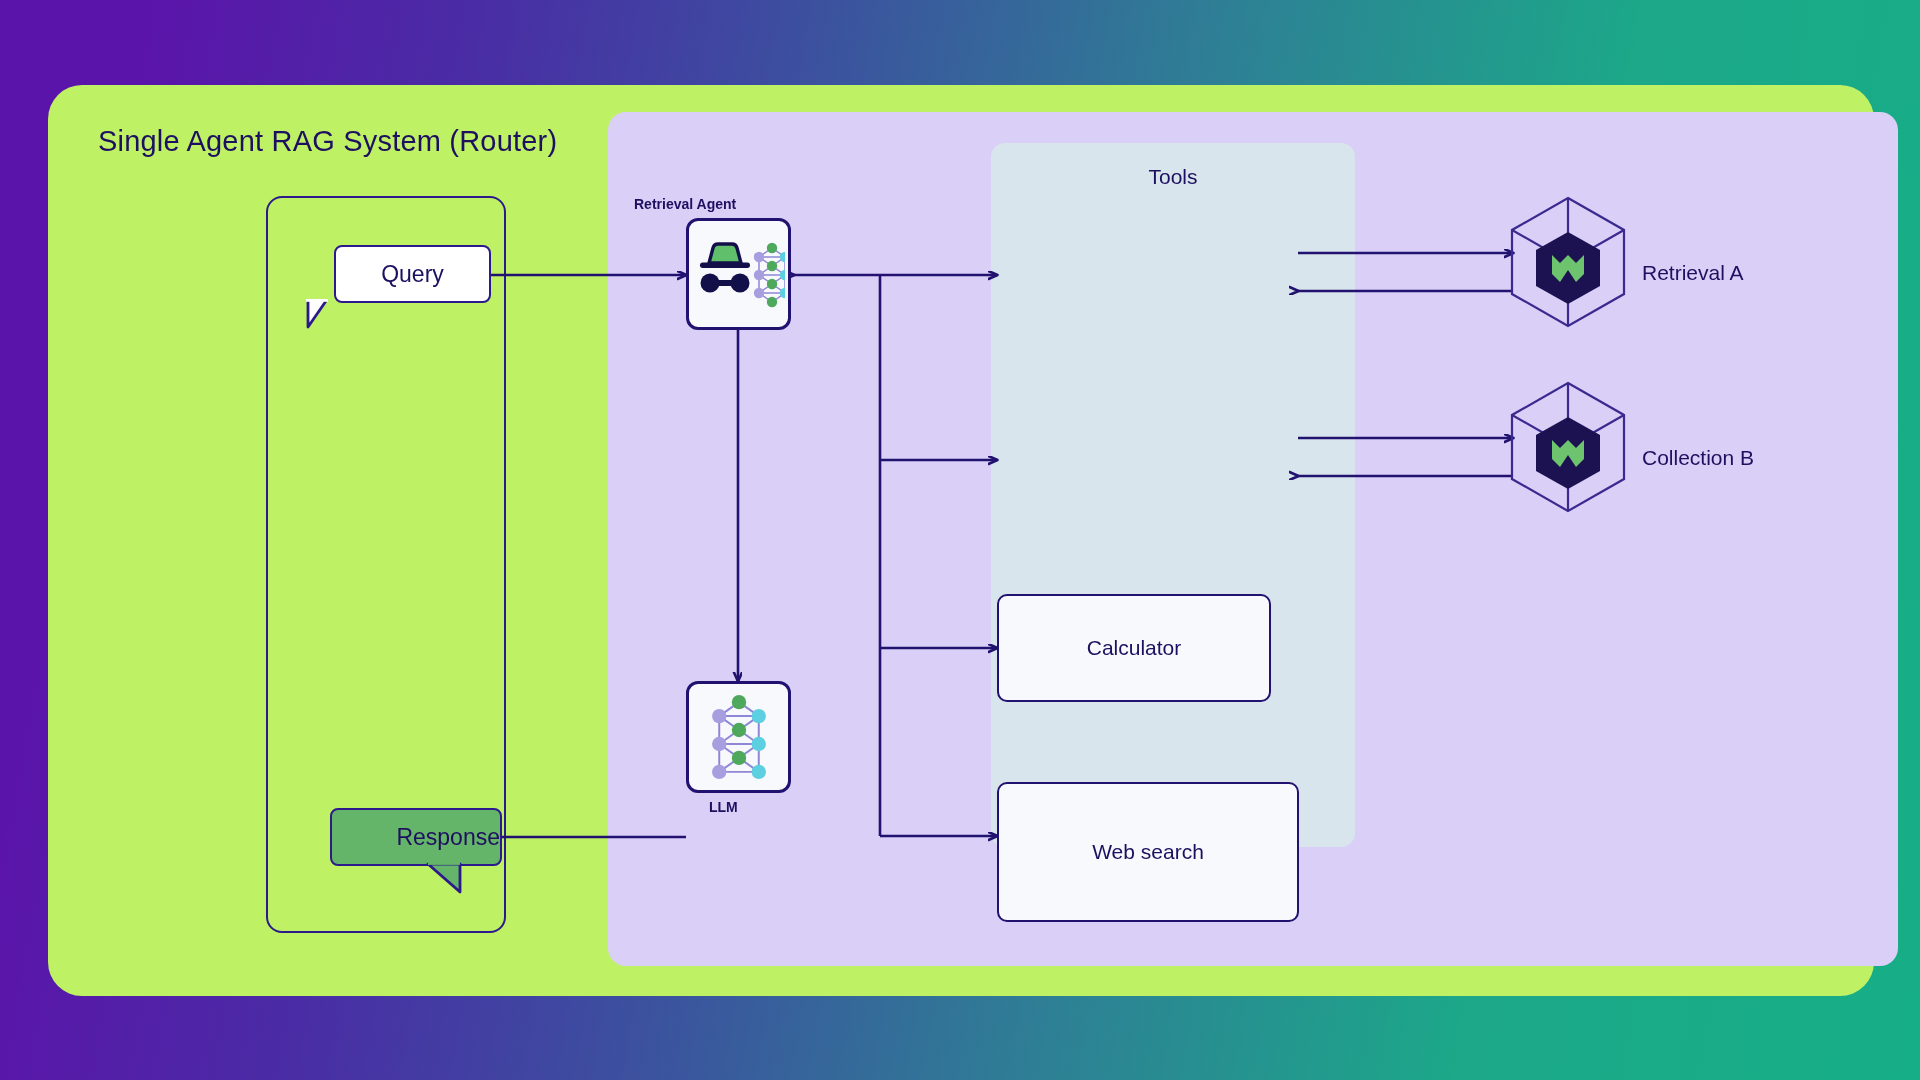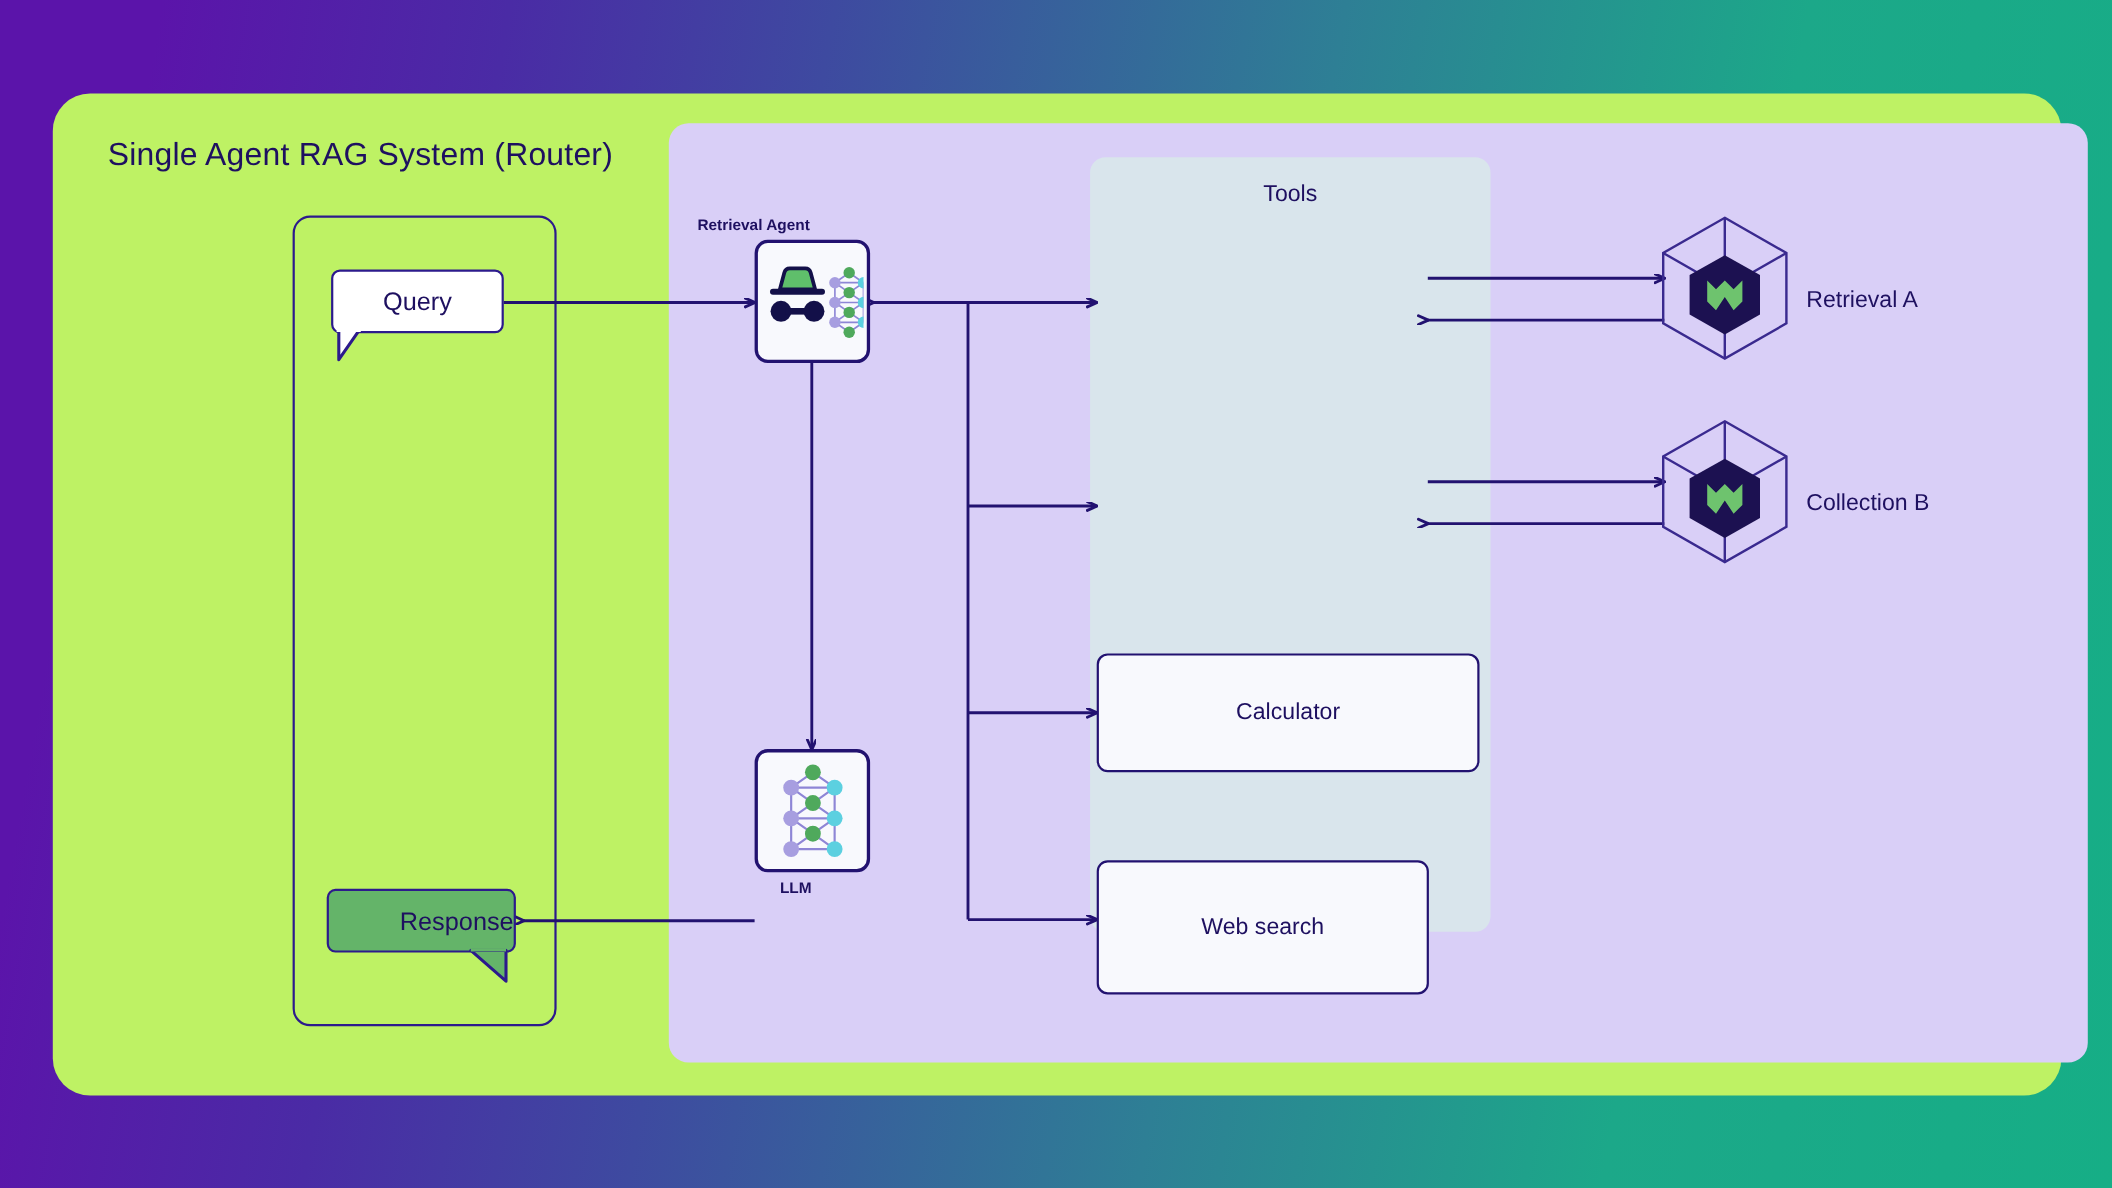--- a/index.html
+++ b/index.html
@@ -113,20 +113,21 @@
   
   .bubble {
     position: absolute;
     border: 2.8px solid #2C1A8C;
     border-radius: 8px;
     display: flex;
     align-items: center;
     justify-content: center;
     font-size: 23px;
     color: #1E1060;
+    margin-left: 33px;
   }
   .bubble.query { background: #FFFFFF; }
   .bubble.response { background: #64B469; justify-content: flex-end; }
 
   
   #wires {
     position: absolute;
     left: 0; top: 0;
     width: 1826px; height: 911px;
     pointer-events: none;
@@ -254,25 +255,25 @@
         <circle cx="26" cy="55" r="6.2" fill="#4FA95C"></circle>
         <circle cx="9" cy="67" r="6.2" fill="#A79EE0"></circle>
         <circle cx="43" cy="67" r="6.2" fill="#5CD0E0"></circle>
       </g>
     </svg>
   </div>
   <div class="panel-label" style="left:661px;top:714px;">LLM</div>
 
 
 
-  <div class="node-box" style="left:949px;top:509px;width:348px;height:108px;">
+  <div class="node-box" style="left:949px;top:509px;width:274px;height:108px;">
     <span>Calculator</span>
   </div>
 
-  <div class="node-box" style="left:949px;top:697px;width:302px;height:122px;">
+  <div class="node-box" style="left:949px;top:697px;width:302px;height:140px;">
     <span>Web search</span>
   </div>
 
   <div style="position:absolute;left:1459px;top:110px;width:122px;height:134px;">
     <svg width="122" height="134" viewBox="0 0 122 134">
       <polygon points="61,3 117,35 117,99 61,131 5,99 5,35" fill="none" stroke="#3A2A8F" stroke-width="2.2"></polygon>
       <path d="M61,3 L61,44 M5,35 L61,67 M117,35 L61,67 M61,67 L61,131" fill="none" stroke="#3A2A8F" stroke-width="2.2"></path>
       <polygon points="61,37 93,55 93,91 61,109 29,91 29,55" fill="#1C1151"></polygon>
       <path d="M45,60 L45,79 L53,87 L61,75 L69,87 L77,79 L77,60 L69,68 L61,60 L53,68 Z" fill="#6EC36E"></path>
     </svg>

